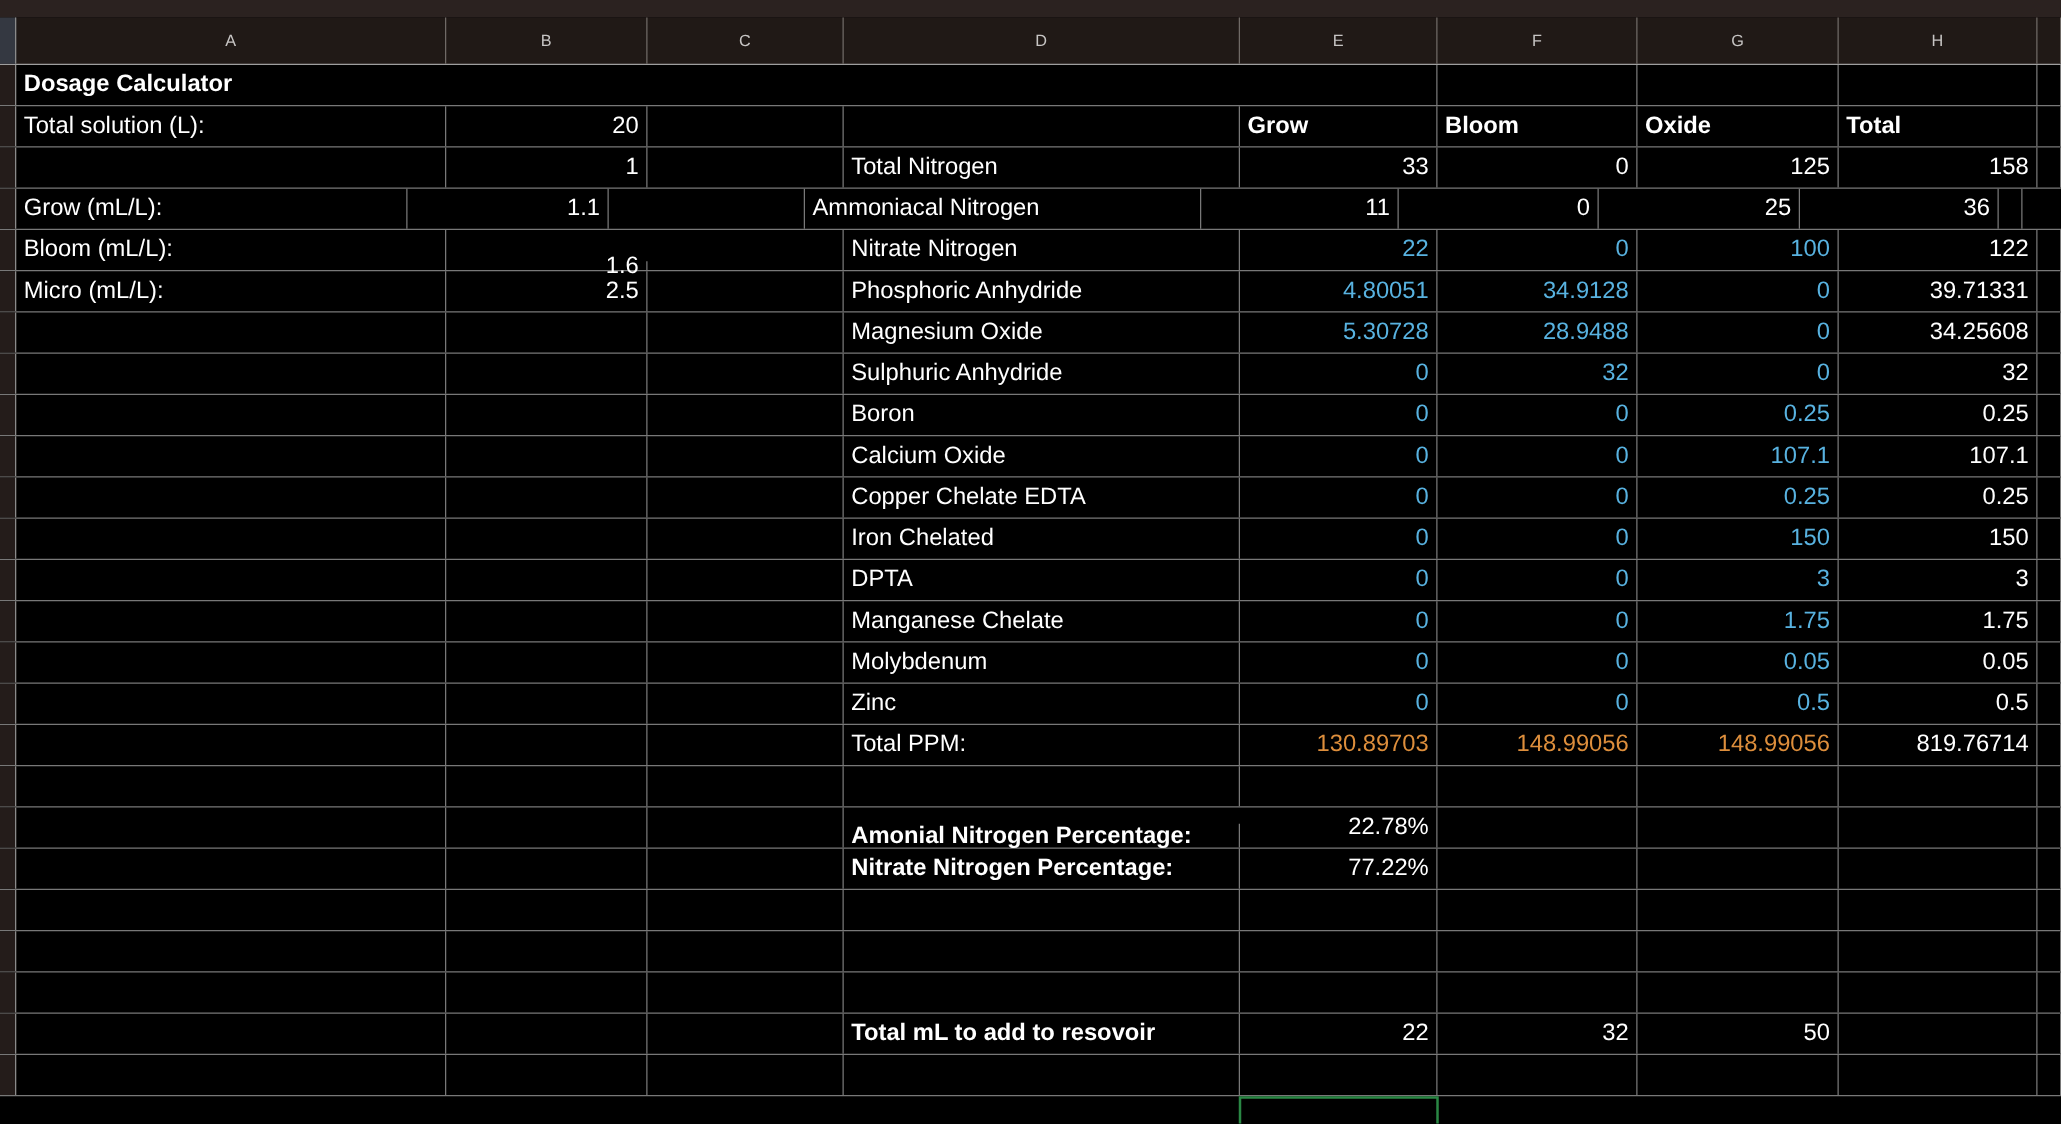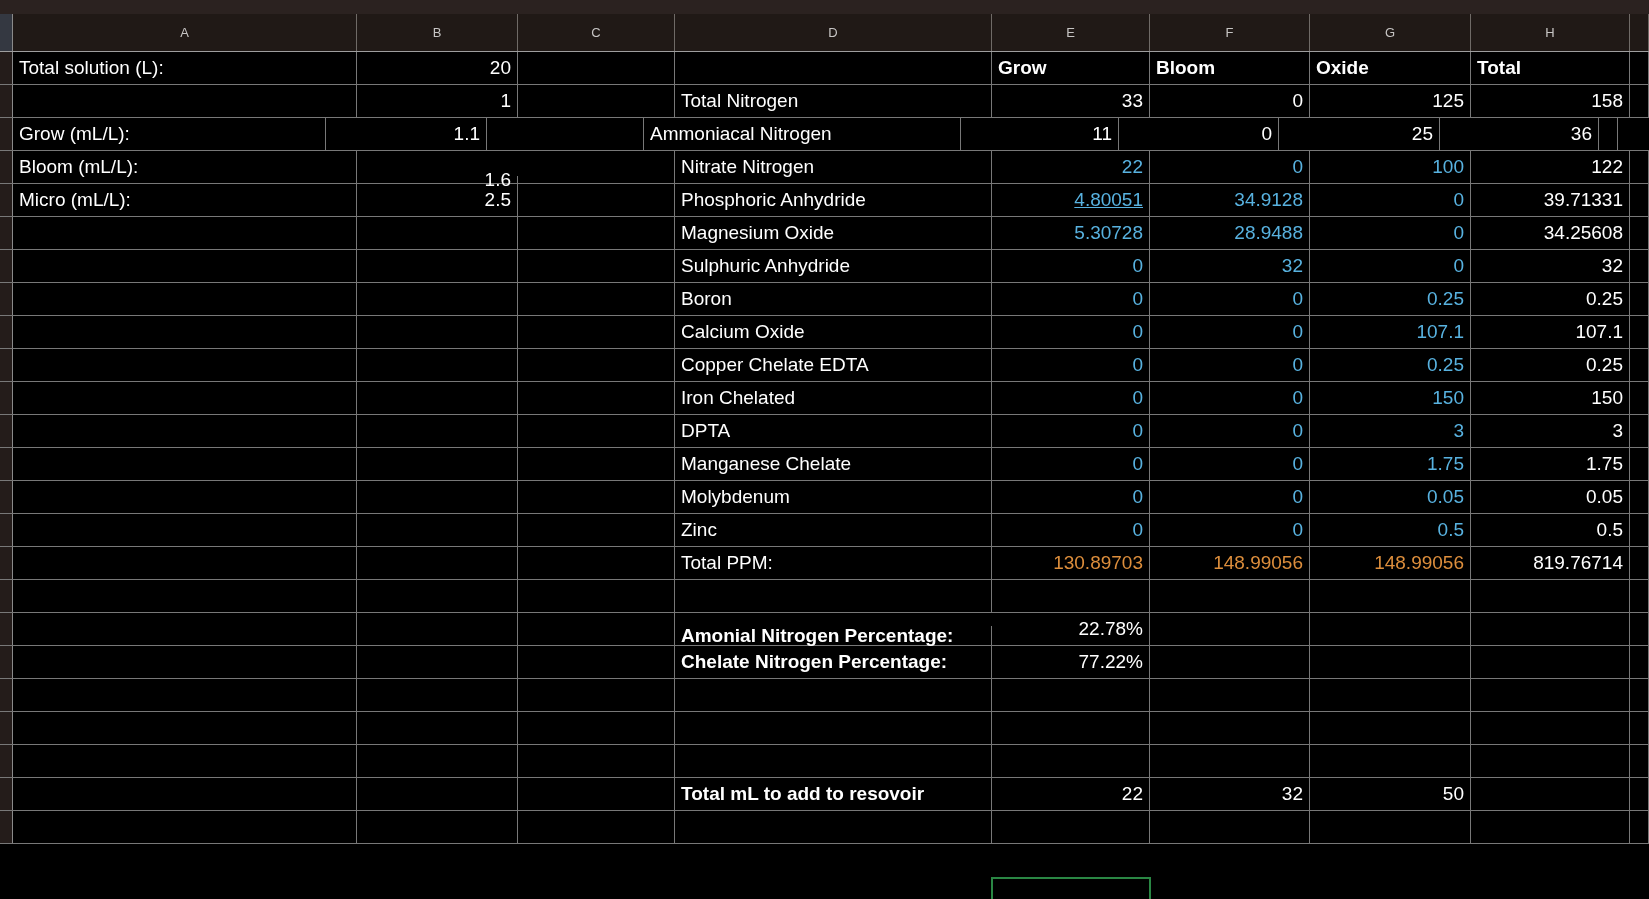--- a/index.html
+++ b/index.html
@@ -47,20 +47,28 @@
       <div class="colheader" style="width: 317px;">D</div>
       <div class="colheader" style="width: 158px;">E</div>
       <div class="colheader" style="width: 160px;">F</div>
       <div class="colheader" style="width: 161px;">G</div>
       <div class="colheader" style="width: 159px;">H</div>
       <div class="colheader" style="width: 19px;"></div>
     </div>
   <div id="rows">
       <div class="gridrow">
         <div class="strip"></div>
+        <div class="cell left bold" style="width: 1137px;">Dosage Calculator</div>
+        <div class="cell" style="width: 160px;"></div>
+        <div class="cell" style="width: 161px;"></div>
+        <div class="cell" style="width: 159px;"></div>
+        <div class="cell" style="width: 19px;"></div>
+      </div>
+      <div class="gridrow">
+        <div class="strip"></div>
         <div class="cell left" style="width: 344px;">Total solution (L):</div>
         <div class="cell num" style="width: 161px;">20</div>
         <div class="cell num" style="width: 157px;"></div>
         <div class="cell left" style="width: 317px;"></div>
         <div class="cell left bold" style="width: 158px;">Grow</div>
         <div class="cell left bold" style="width: 160px;">Bloom</div>
         <div class="cell left bold" style="width: 161px;">Oxide</div>
         <div class="cell left bold" style="width: 159px;">Total</div>
         <div class="cell num" style="width: 19px;"></div>
       </div>
@@ -99,21 +107,21 @@
         <div class="cell num blue" style="width: 161px;">100</div>
         <div class="cell num" style="width: 159px;">122</div>
         <div class="cell num" style="width: 19px;"></div>
       </div>
       <div class="gridrow">
         <div class="strip"></div>
         <div class="cell left" style="width: 344px;">Micro (mL/L):</div>
         <div class="cell num" style="width: 161px;">2.5</div>
         <div class="cell num" style="width: 157px;"></div>
         <div class="cell left" style="width: 317px;">Phosphoric Anhydride</div>
-        <div class="cell num blue" style="width: 158px; text-decoration: underline;">4.80051</div>
+        <div class="cell num blue" style="width: 158px;">4.80051</div>
         <div class="cell num blue" style="width: 160px;">34.9128</div>
         <div class="cell num blue" style="width: 161px;">0</div>
         <div class="cell num" style="width: 159px;">39.71331</div>
         <div class="cell num" style="width: 19px;"></div>
       </div>
       <div class="gridrow">
         <div class="strip"></div>
         <div class="cell left" style="width: 344px;"></div>
         <div class="cell num" style="width: 161px;"></div>
         <div class="cell num" style="width: 157px;"></div>
@@ -266,21 +274,21 @@
         <div class="cell num" style="width: 160px;"></div>
         <div class="cell num" style="width: 161px;"></div>
         <div class="cell num" style="width: 159px;"></div>
         <div class="cell num" style="width: 19px;"></div>
       </div>
       <div class="gridrow">
         <div class="strip"></div>
         <div class="cell left" style="width: 344px;"></div>
         <div class="cell num" style="width: 161px;"></div>
         <div class="cell num" style="width: 157px;"></div>
-        <div class="cell left bold" style="width: 317px;">Chelate Nitrogen Percentage:</div>
+        <div class="cell left bold" style="width: 317px;">Nitrate Nitrogen Percentage:</div>
         <div class="cell num" style="width: 158px;">77.22%</div>
         <div class="cell num" style="width: 160px;"></div>
         <div class="cell num" style="width: 161px;"></div>
         <div class="cell num" style="width: 159px;"></div>
         <div class="cell num" style="width: 19px;"></div>
       </div>
       <div class="gridrow">
         <div class="strip"></div>
         <div class="cell left" style="width: 344px;"></div>
         <div class="cell num" style="width: 161px;"></div>

